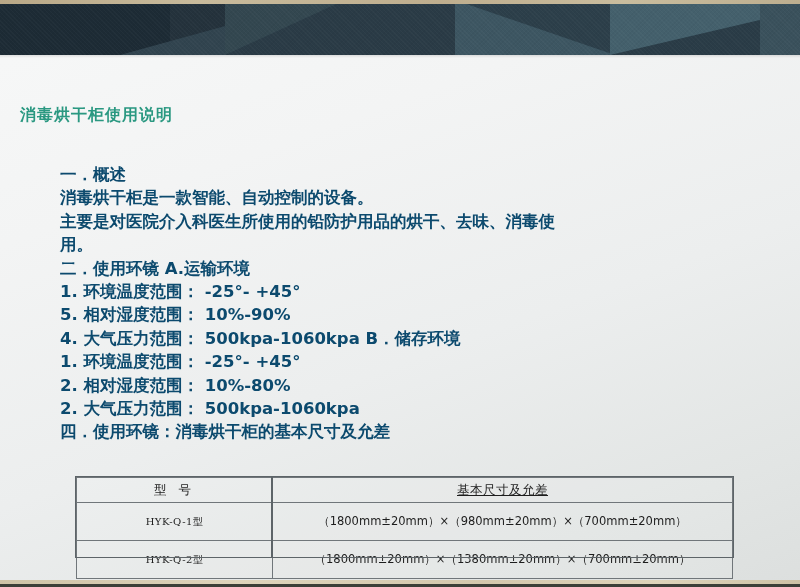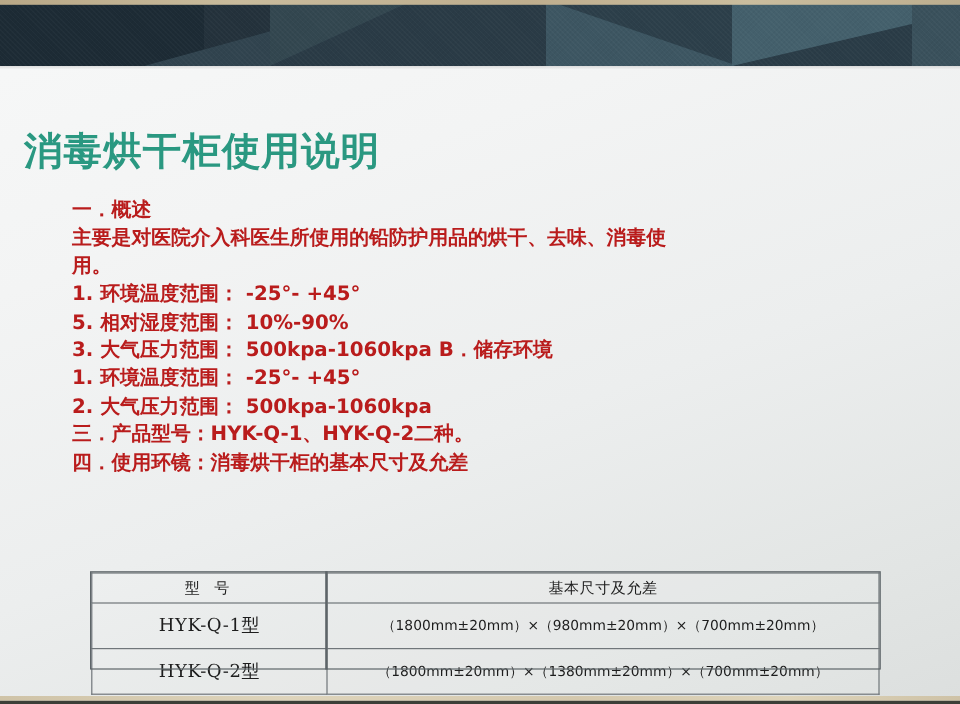--- a/index.html
+++ b/index.html
@@ -98,37 +98,37 @@
   #footer-dark-rule {
     position:absolute; left:0; bottom:0;
     width:800px; height:3px;
     background:#3c3f38;
   }
 
   
   #page-title {
     position:absolute;
     left:20px; top:105px;
-    font-size:32px;
+    font-size:16px;
     font-weight:bold;
     color:#2a9881;
     letter-spacing:1px;
     white-space:nowrap;
   }
 
   
   #body-text {
     position:absolute;
     left:60px; top:163px;
     width:620px;
   }
   .body-line {
     font-size:16.5px;
     font-weight:bold;
-    color:#b91c1c;
+    color:#0c4a6e;
     line-height:23.4px;
     white-space:nowrap;
   }
 
   
   #spec-table-wrap {
     position:absolute;
     left:76px; top:477px;
     width:657px;
   }
@@ -150,24 +150,25 @@
     font-family:"DejaVu Serif","Liberation Serif",serif;
     font-size:12.5px;
     height:25px;
     letter-spacing:4px;
   }
   .cell-head-wide {
     font-family:"DejaVu Serif","Liberation Serif",serif;
     font-size:12.5px;
     height:25px;
     letter-spacing:0.5px;
+    text-decoration:underline;
   }
   .cell-model {
     font-family:"DejaVu Serif","Liberation Serif",serif;
-    font-size:15px;
+    font-size:10px;
     height:27px;
     letter-spacing:0.5px;
   }
   .cell-dim {
     font-family:"DejaVu Sans","Liberation Sans",sans-serif;
     font-size:11.5px;
     height:38px;
     letter-spacing:0px;
   }
   
@@ -201,28 +202,30 @@
   <div class="facet" id="facet-i"></div>
   <div id="header-texture"></div>
   <div id="header-gold-rule"></div>
 </div>
 <div id="header-bottom-shadow"></div>
 
 <h1 id="page-title">消毒烘干柜使用说明</h1>
 
 <div id="body-text">
   <div class="body-line">一．概述</div>
+  <div class="body-line">消毒烘干柜是一款智能、自动控制的设备。</div>
   <div class="body-line">主要是对医院介入科医生所使用的铅防护用品的烘干、去味、消毒使</div>
   <div class="body-line">用。</div>
+  <div class="body-line">二．使用环镜  A.运输环境</div>
   <div class="body-line">1. 环境温度范围： -25°- +45°</div>
   <div class="body-line">5. 相对湿度范围： 10%-90%</div>
-  <div class="body-line">3. 大气压力范围： 500kpa-1060kpa  B．储存环境</div>
+  <div class="body-line">4. 大气压力范围： 500kpa-1060kpa  B．储存环境</div>
   <div class="body-line">1. 环境温度范围： -25°- +45°</div>
+  <div class="body-line">2. 相对湿度范围： 10%-80%</div>
   <div class="body-line">2. 大气压力范围： 500kpa-1060kpa</div>
-  <div class="body-line">三．产品型号：HYK-Q-1、HYK-Q-2二种。</div>
   <div class="body-line">四．使用环镜：消毒烘干柜的基本尺寸及允差</div>
 </div>
 
 <div id="spec-table-wrap">
   <table id="spec-table">
     <tbody>
       <tr>
         <td class="cell-head">型  号</td>
         <td class="cell-head-wide">基本尺寸及允差</td>
       </tr>

